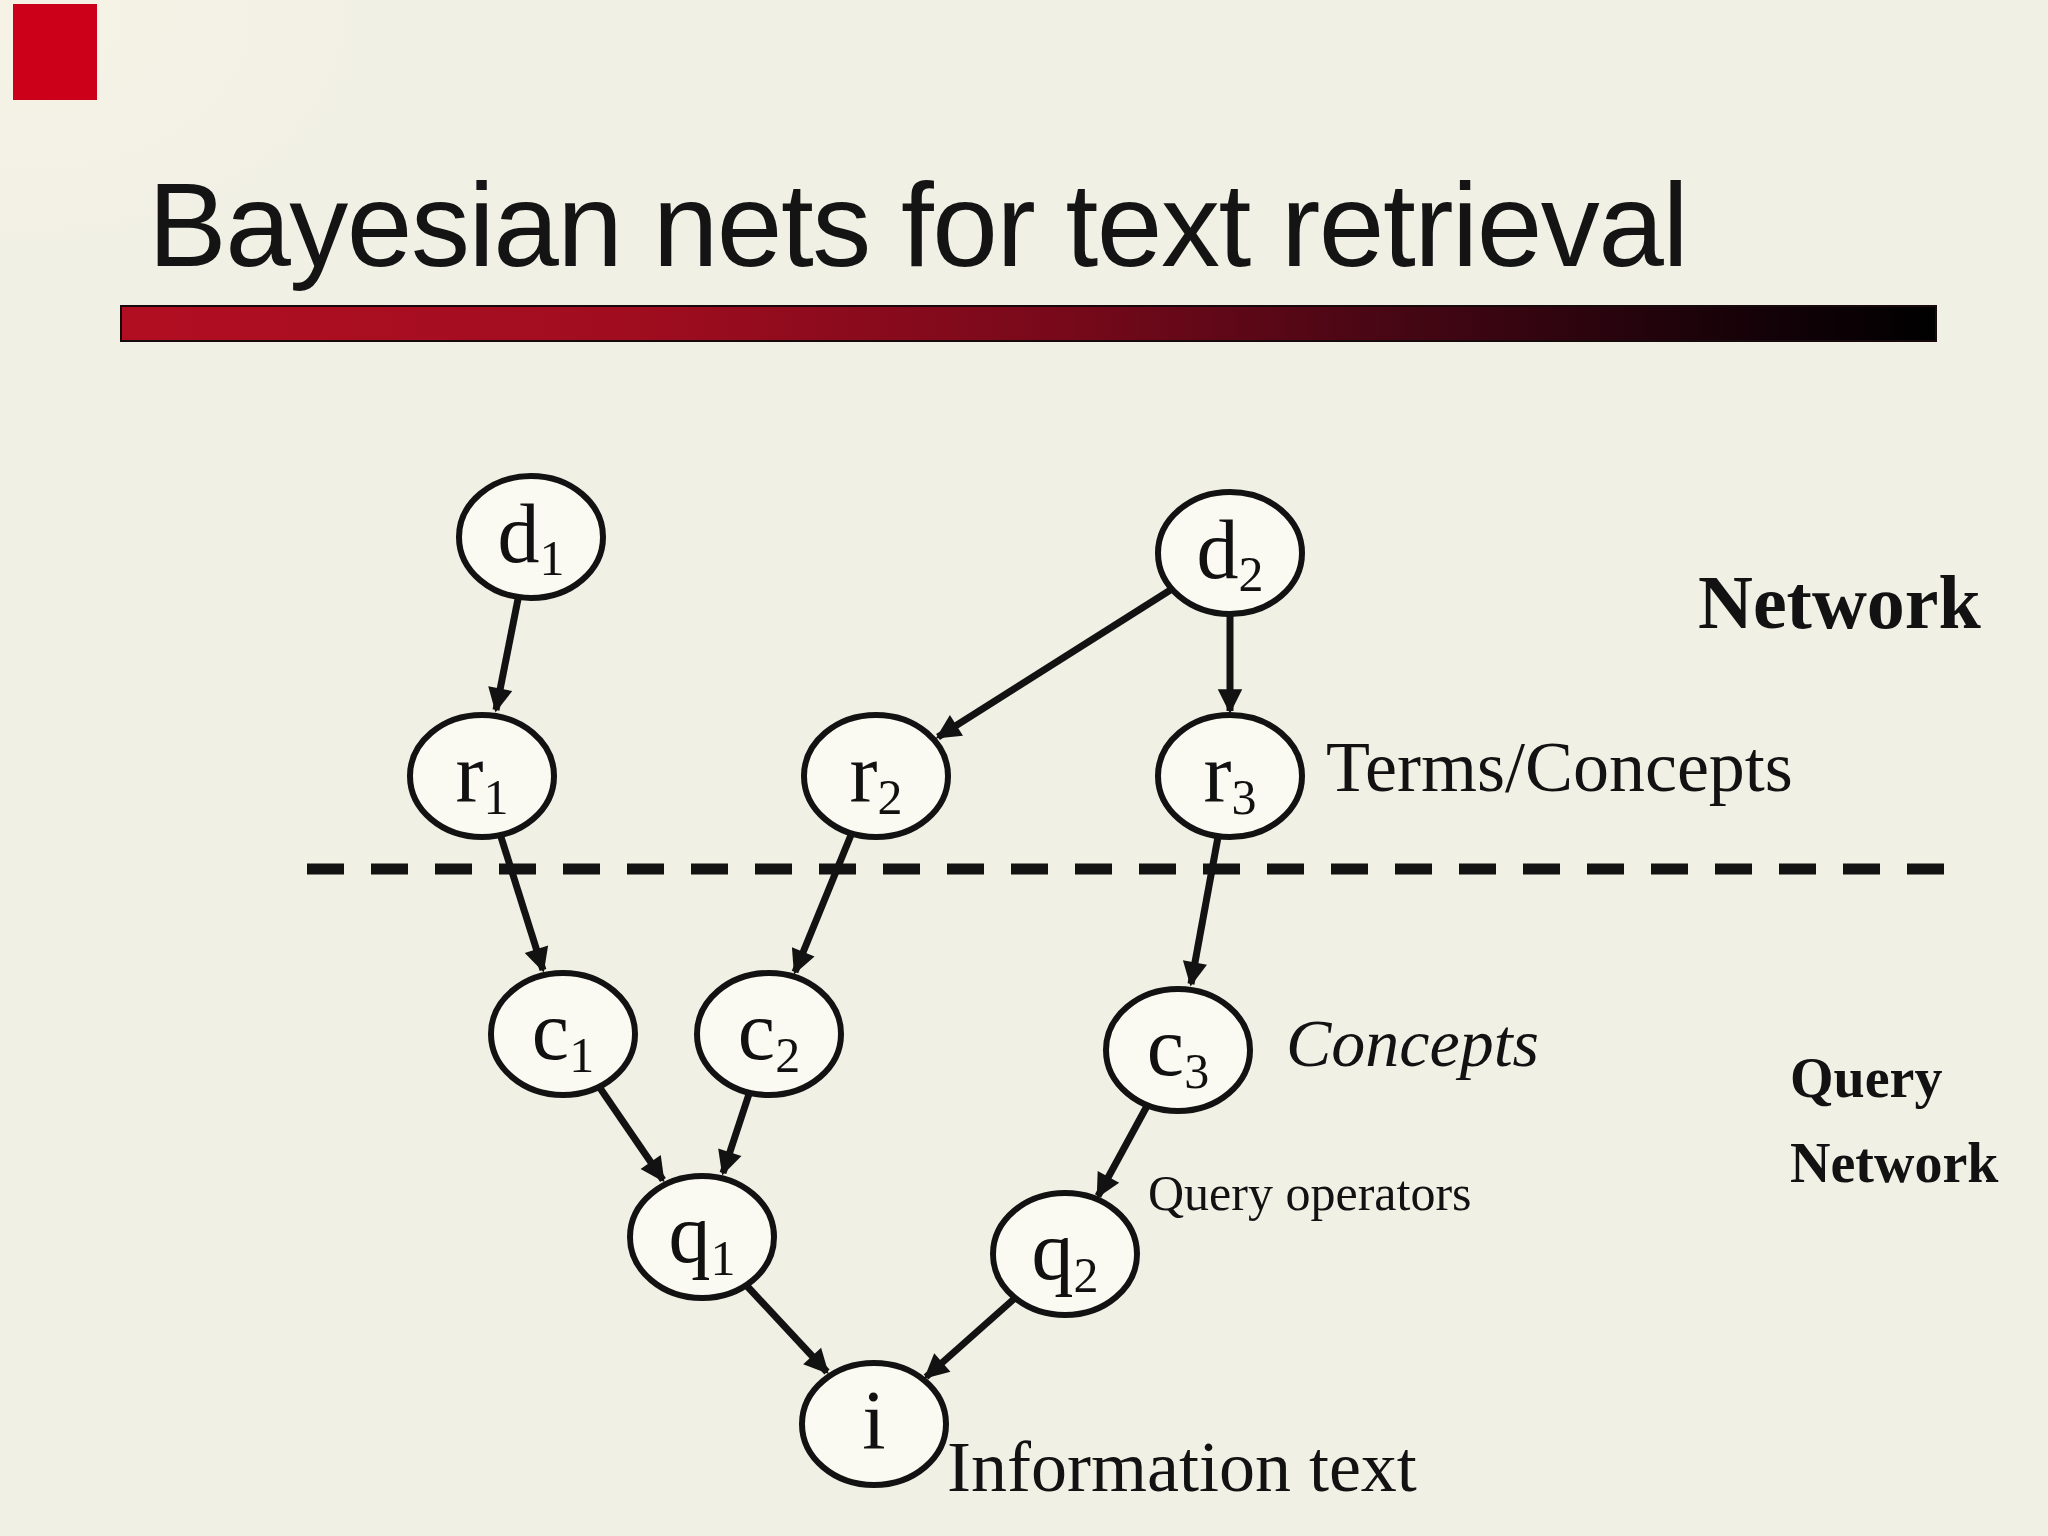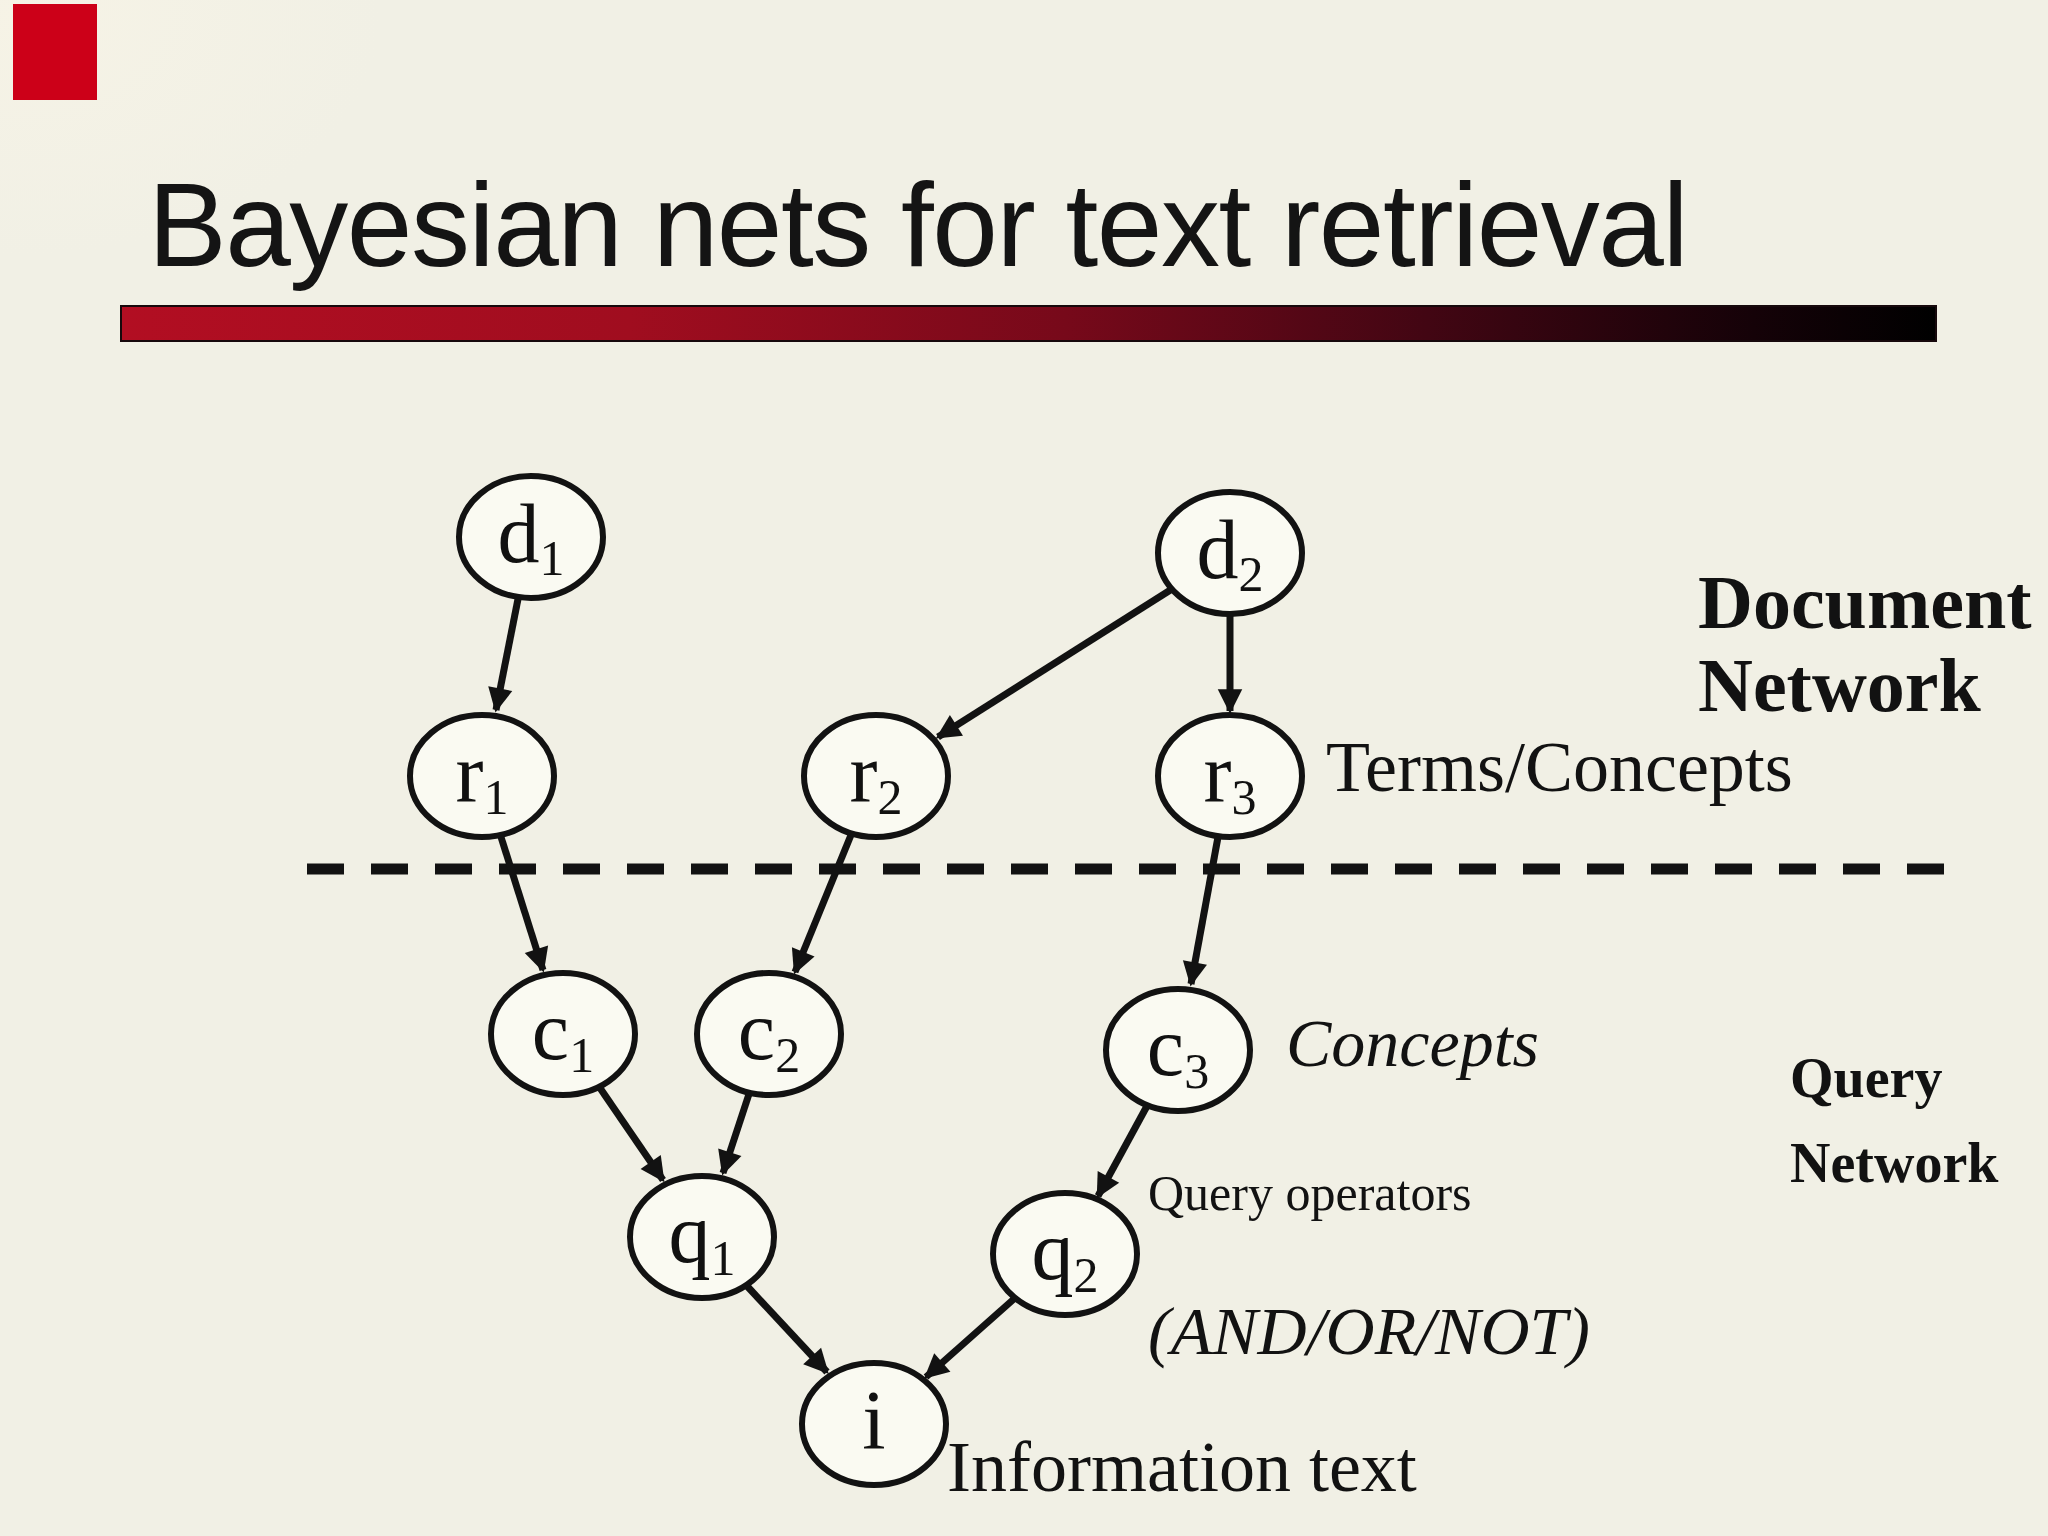--- a/index.html
+++ b/index.html
@@ -146,31 +146,29 @@
       <span class="nb">q</span>
       <span class="ns">2</span>
     </div>
   <div class="node-label nl-i">
       <span class="nb">i</span>
       <span class="ns"></span>
     </div>
 
 
   <div class="lbl lbl-docnet">
-    <div>Document</div>
     <div>Network</div>
   </div>
 
   <div class="lbl lbl-terms">Terms/Concepts</div>
 
   <div class="lbl lbl-concepts">Concepts</div>
 
   <div class="lbl lbl-querynet">
     <div>Query</div>
     <div>Network</div>
   </div>
 
   <div class="lbl lbl-qops">Query operators</div>
-  <div class="lbl lbl-qops2">(AND/OR/NOT)</div>
 
   <div class="lbl lbl-infoneed">Information text</div>
 
 </div>
 
 </body></html>

